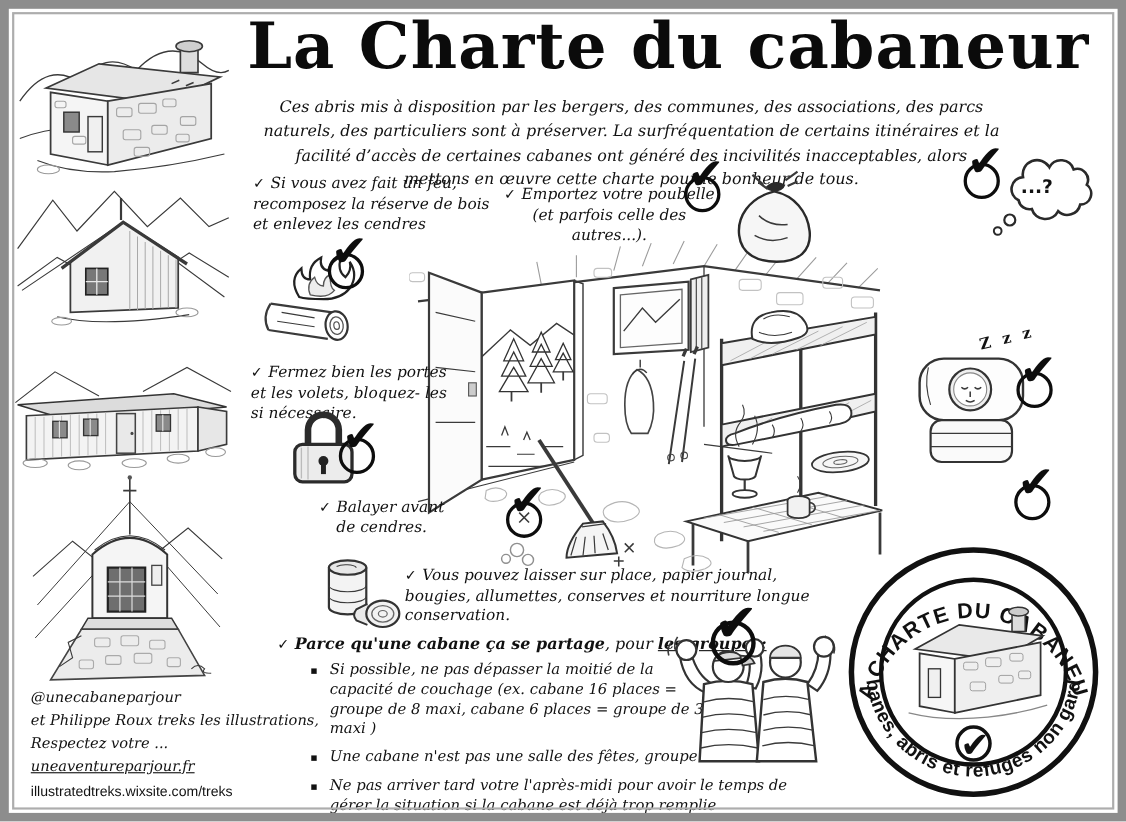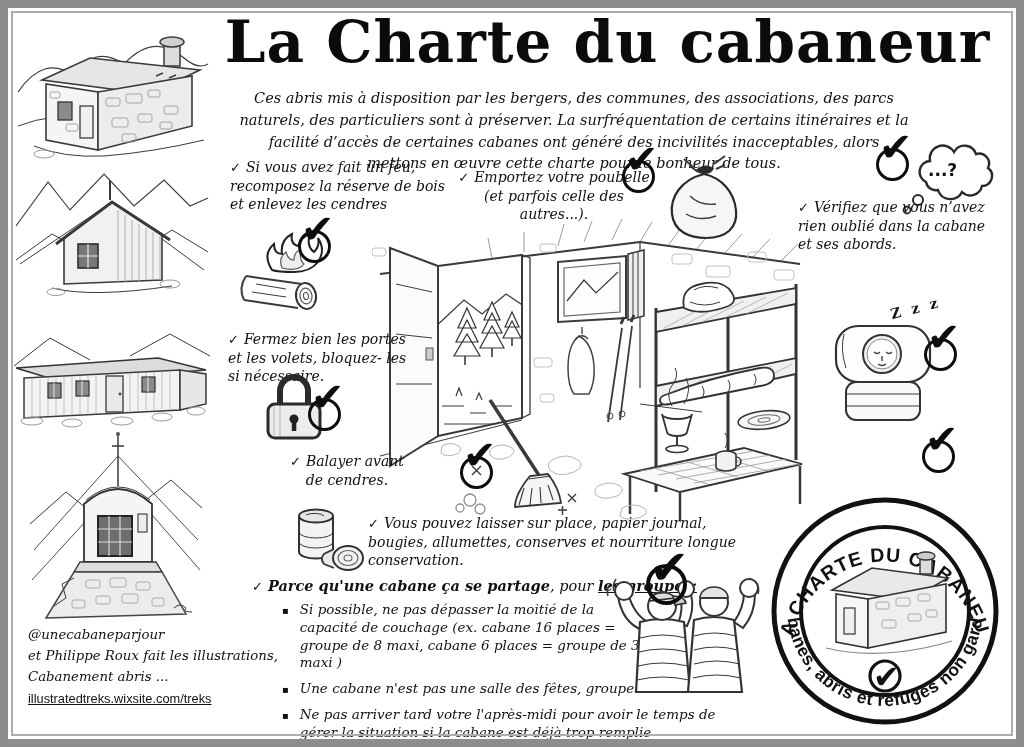--- a/index.html
+++ b/index.html
@@ -29,21 +29,21 @@
   .groups-head { position:absolute; font-size:14.5px; font-style:italic; white-space:nowrap; }
   .groups-head .bold { font-weight:bold;text-align:center; }
   .groups-head .und { font-weight:bold; text-decoration:underline; }
   .groups-list { position:absolute; font-size:13.5px; font-style:italic; line-height:1.32; }
   .gitem { display:flex; gap:11px; margin-bottom:8px; }
   .gbullet { font-style:normal; font-family:"DejaVu Sans",sans-serif; font-size:10px; padding-top:3px; }
 
   .credits { position:absolute; left:28px; top:624px; font-size:13.3px; font-style:italic; line-height:1.58; }
   .credits .link { text-decoration:underline; cursor:pointer; }
   .credits .link-sans { font-family:"Liberation Sans",sans-serif; font-style:normal; font-size:12.8px;
-                        text-decoration:underline; cursor:pointer; display:inline-block; margin-top:2px; }
+                        cursor:pointer; display:inline-block; margin-top:2px; }
 
   .zzz { position:absolute; font-weight:bold; font-size:14px; letter-spacing:3px; transform:rotate(-14deg); }
   .bubble-txt { position:absolute; font-family:"DejaVu Sans",sans-serif; font-weight:bold; font-size:17px; }
 
   svg.illus { position:absolute; }
   .ink { stroke:#3a3a3a; fill:none; }
 </style>
 </head>
 <body>
 
@@ -293,23 +293,20 @@
   <span class="ckc" style="left:874px;top:140px">
       <b>✔</b>
     </span>
   <svg class="illus" style="left:898px;top:136px" width="108" height="82" viewBox="0 0 108 82">
     <path d="M28,46 a11,11 0 0 1 4,-21 a13,13 0 0 1 24,-9 a12,12 0 0 1 22,2 a10,10 0 0 1 12,14 a10,10 0 0 1 -6,18 a12,12 0 0 1 -20,6 a13,13 0 0 1 -24,-2 a10,10 0 0 1 -12,-8 Z" fill="#fff" stroke="#2a2a2a" stroke-width="2.4"></path>
     <circle cx="20" cy="64" r="5" fill="#fff" stroke="#2a2a2a" stroke-width="2"></circle>
     <circle cx="9" cy="74" r="3.5" fill="#fff" stroke="#2a2a2a" stroke-width="1.8"></circle>
   </svg>
   <span class="bubble-txt" style="left:928px;top:160px">...?</span>
 
-  <div class="tip" style="left:798px;top:198px;width:192px">
-    <span class="ck">✓</span><span>Vérifiez que vous n’avez rien oublié dans la cabane et ses abords.</span>
-  </div>
 
 
   <span class="zzz" style="left:890px;top:300px">Z z z</span>
   <svg class="illus" style="left:830px;top:312px" width="108" height="112" viewBox="0 0 108 112">
     <rect x="6" y="14" width="94" height="56" rx="22" fill="#fdfdfd" stroke="#333" stroke-width="2.2"></rect>
     <path class="ink" d="M14,22 q-4,16 2,34" stroke="#999"></path>
     <circle cx="52" cy="42" r="19" fill="#f0f0f0" stroke="#333" stroke-width="2"></circle>
     <circle cx="52" cy="42" r="15" fill="#fff" stroke="#888" stroke-width="1"></circle>
     <path class="ink" d="M44,40 q3,3 6,0 M56,40 q3,3 6,0 M52,44 v5 M48,52 q4,3 8,0" stroke-width="1.4"></path>
     <rect x="16" y="70" width="74" height="38" rx="10" fill="#fafafa" stroke="#333" stroke-width="2"></rect>
@@ -432,17 +429,18 @@
           <rect x="156" y="116" width="11" height="7" rx="2"></rect>
       </g>
       <path d="M56,154 q32,8 72,4 q28,-3 54,-11" fill="none" stroke="#888" stroke-width="1.2"></path>
     </g>
     <circle cx="115" cy="182" r="15" fill="none" stroke="#111" stroke-width="3.2"></circle>
     <text x="103" y="194" font-family="DejaVu Sans, sans-serif" font-weight="bold" font-size="32" fill="#111">✔</text>
   </svg>
 
   <div class="credits">
     <div>@unecabaneparjour</div>
-    <div>et Philippe Roux fait les illustrations,</div>
-    <div>Cabanement abris ...</div>
+    <div>et Philippe Roux treks les illustrations,</div>
+    <div>Respectez votre ...</div>
+    <div><span class="link">uneaventureparjour.fr</span></div>
     <div><span class="link-sans">illustratedtreks.wixsite.com/treks</span></div>
   </div>
 </div>
 
 </body></html>

